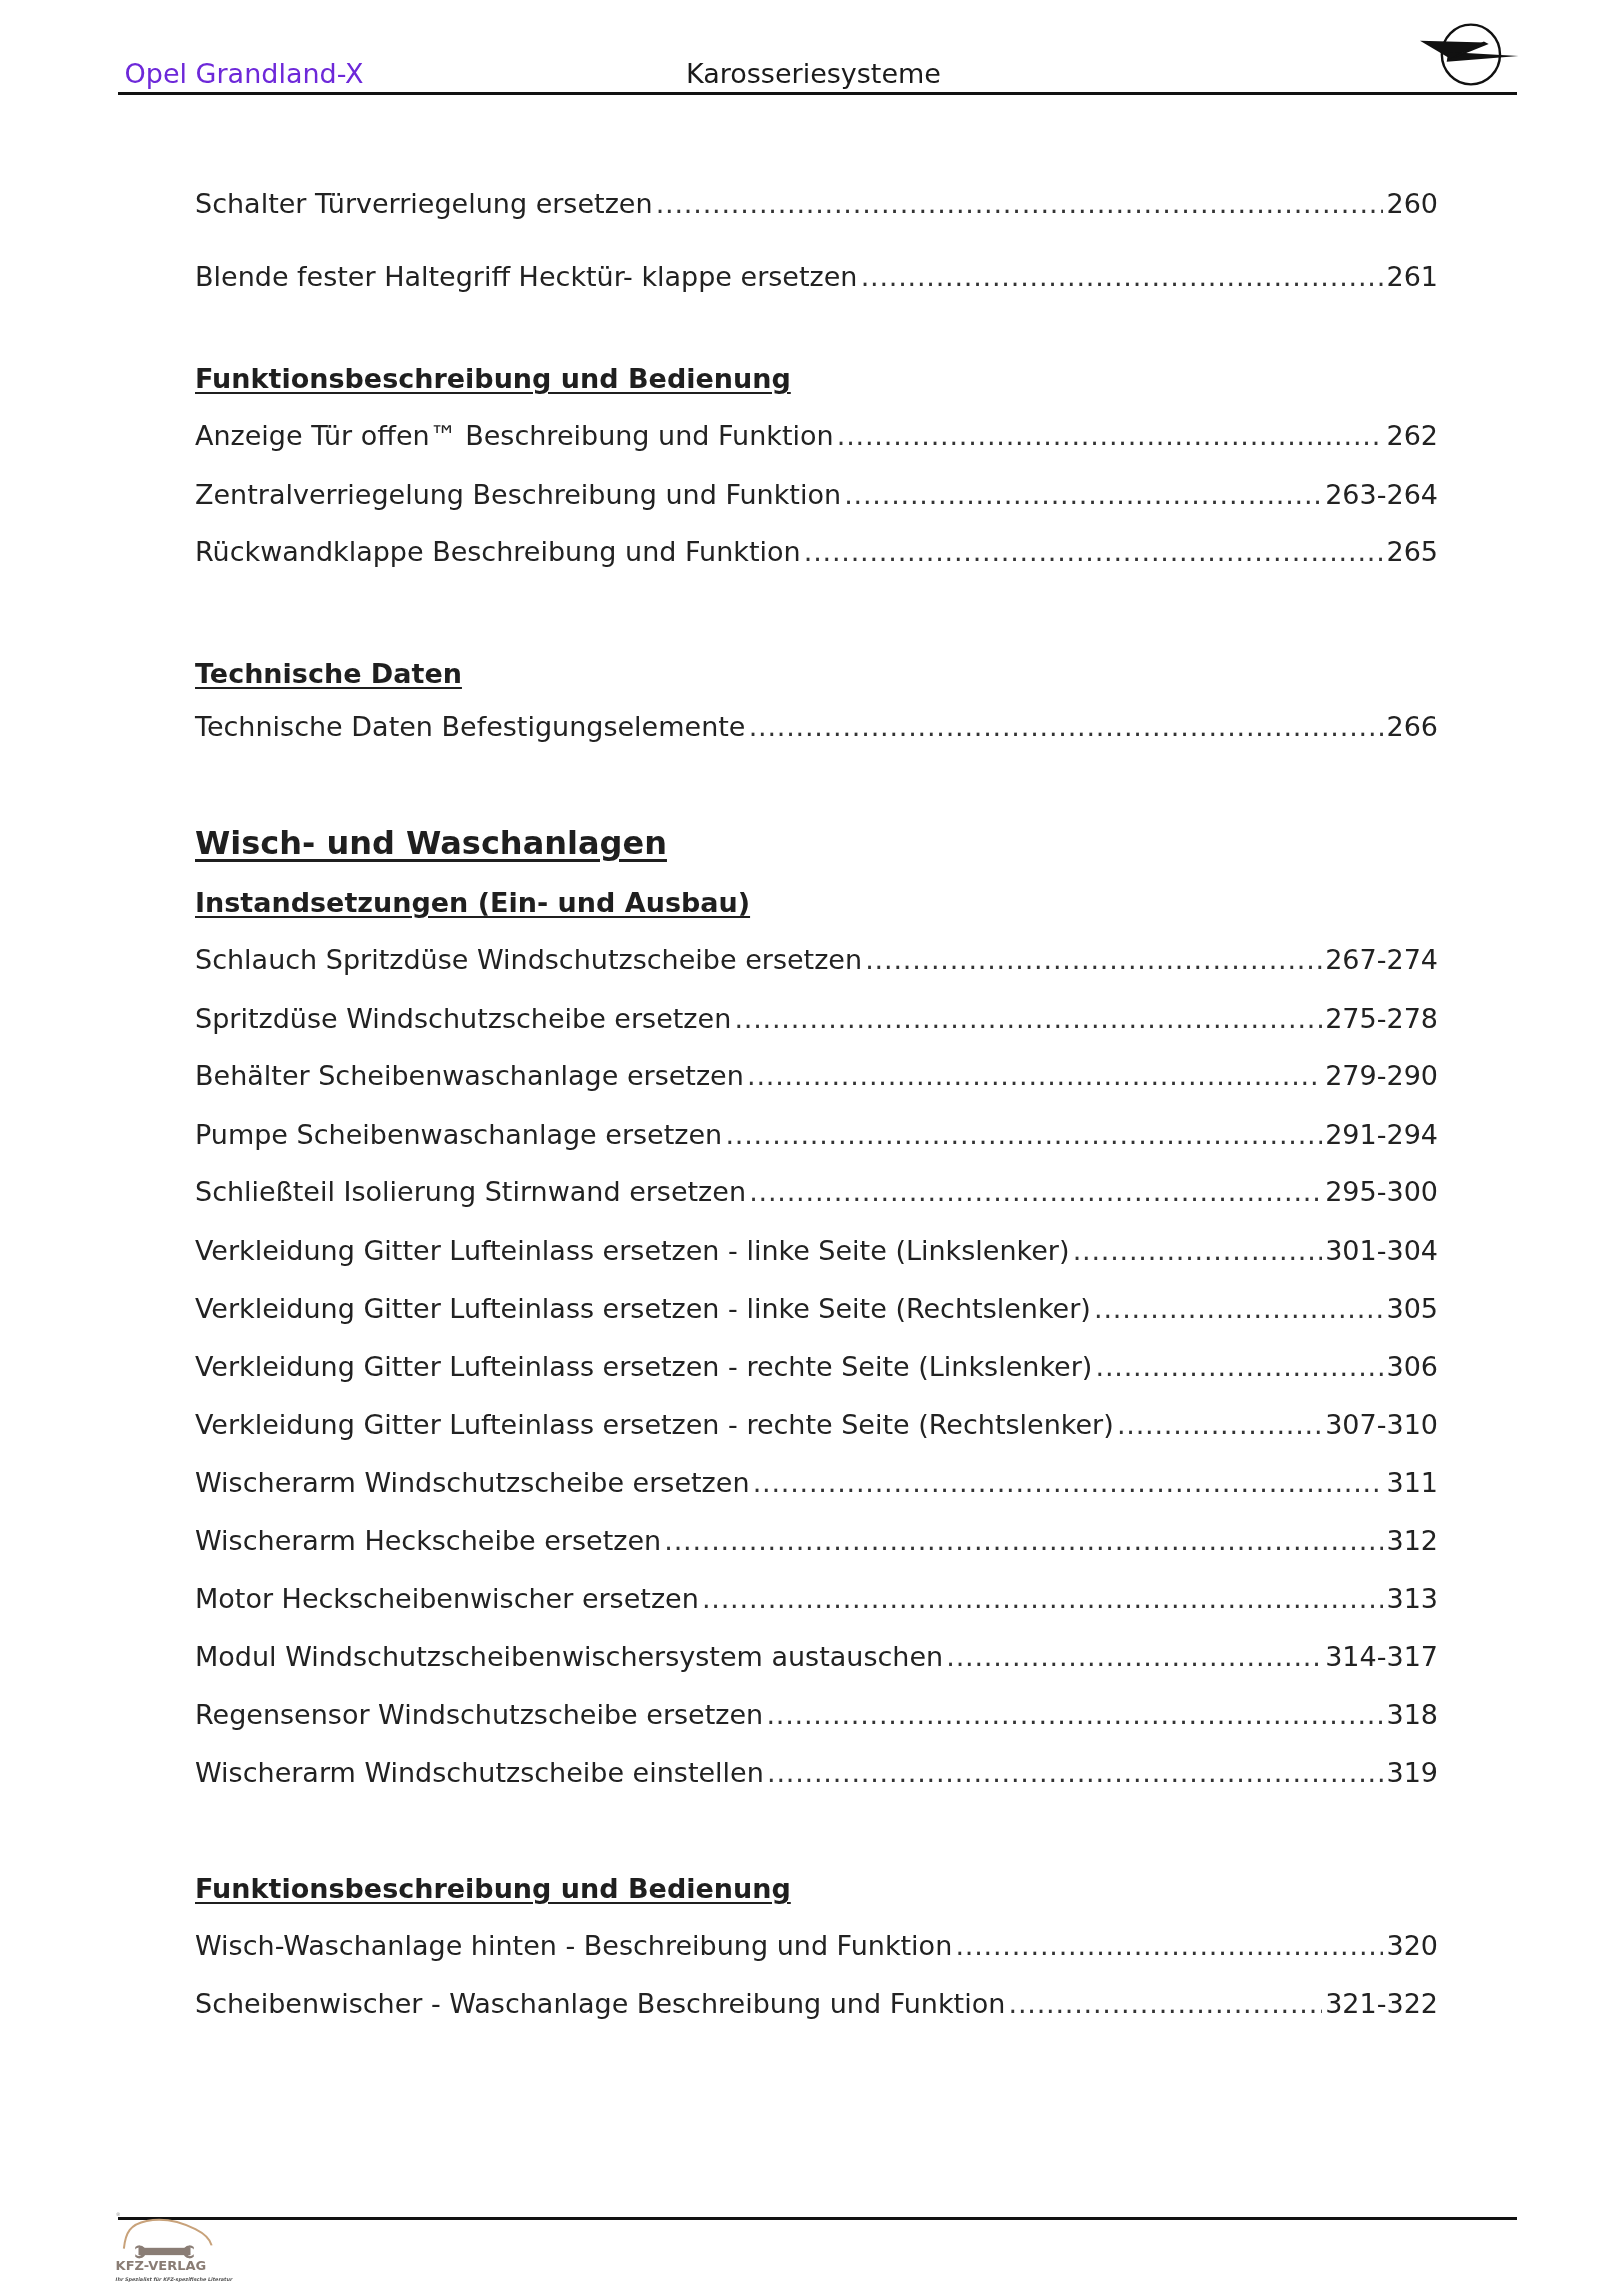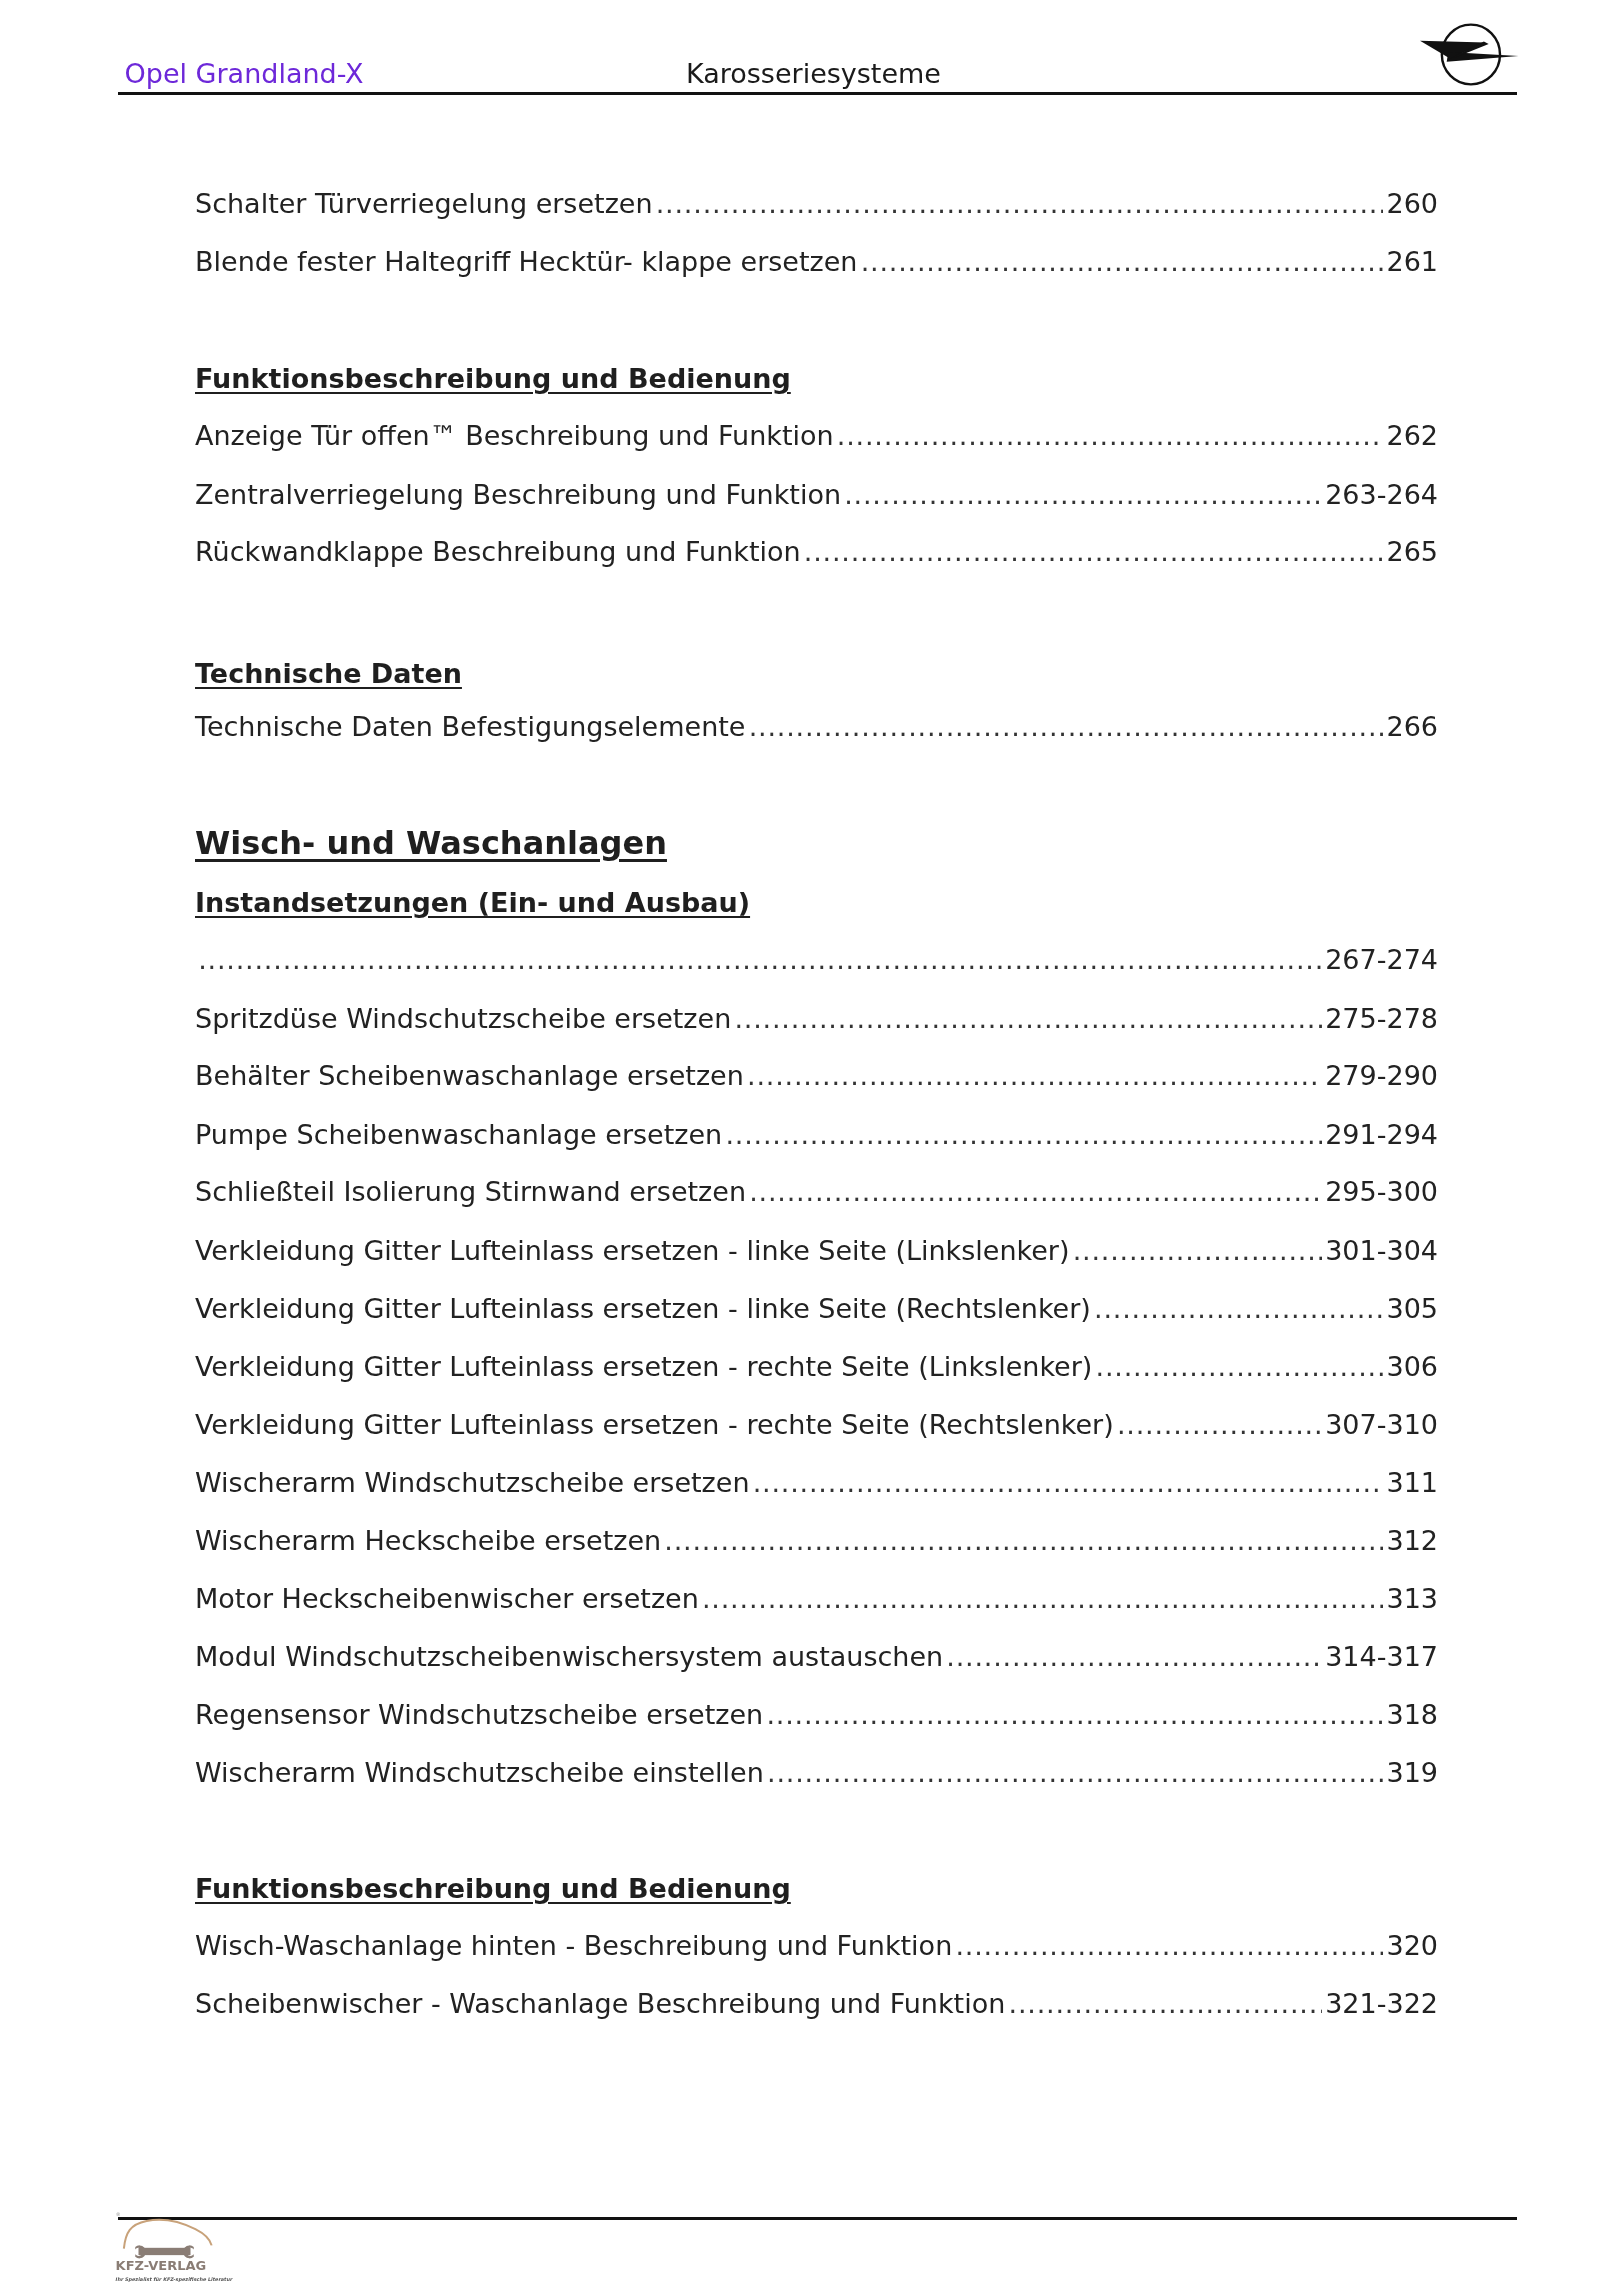--- a/index.html
+++ b/index.html
@@ -82,21 +82,21 @@
   </svg>
   <div class="rule"></div>
 </div>
 
 <div class="toc" id="toc">
     <div class="entry" style="top: 188px;">
       <span class="title">Schalter Türverriegelung ersetzen</span>
       <span class="leader"></span>
       <span class="page">260</span>
     </div>
-    <div class="entry" style="top: 246px; justify-content: flex-end;">
+    <div class="entry" style="top: 261px; justify-content: flex-end;">
       <span class="title">Blende fester Haltegriff Hecktür- klappe ersetzen</span>
       <span class="leader"></span>
       <span class="page">261</span>
     </div>
     <div class="h2" style="top: 363px;">Funktionsbeschreibung und Bedienung</div>
     <div class="entry" style="top: 420px;">
       <span class="title">Anzeige Tür offen™ Beschreibung und Funktion</span>
       <span class="leader"></span>
       <span class="page">262</span>
     </div>
@@ -112,20 +112,21 @@
     </div>
     <div class="h2" style="top: 652px; margin-top: 6px;">Technische Daten</div>
     <div class="entry" style="top: 711px;">
       <span class="title">Technische Daten Befestigungselemente</span>
       <span class="leader"></span>
       <span class="page">266</span>
     </div>
     <div class="h1" style="top: 824px;">Wisch- und Waschanlagen</div>
     <div class="h2" style="top: 887px;">Instandsetzungen (Ein- und Ausbau)</div>
     <div class="entry" style="top: 944px;">
+      <span class="title">Schlauch Spritzdüse Windschutzscheibe ersetzen</span>
       <span class="leader"></span>
       <span class="page">267-274</span>
     </div>
     <div class="entry" style="top: 1003px;">
       <span class="title">Spritzdüse Windschutzscheibe ersetzen</span>
       <span class="leader"></span>
       <span class="page">275-278</span>
     </div>
     <div class="entry" style="top: 1060px;">
       <span class="title">Behälter Scheibenwaschanlage ersetzen</span>

